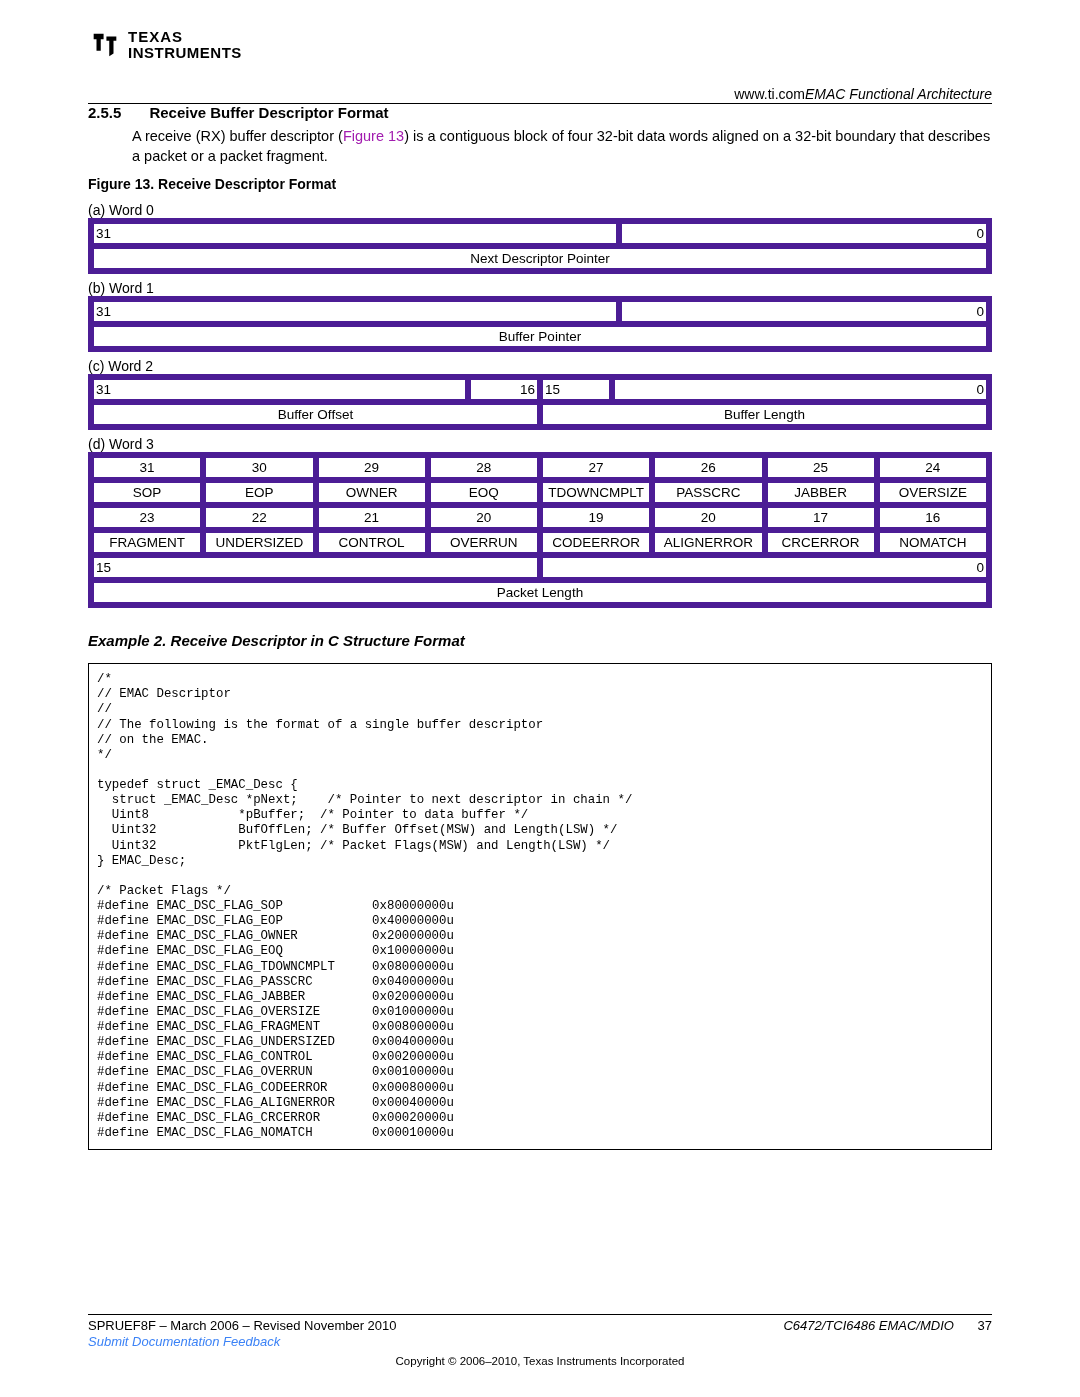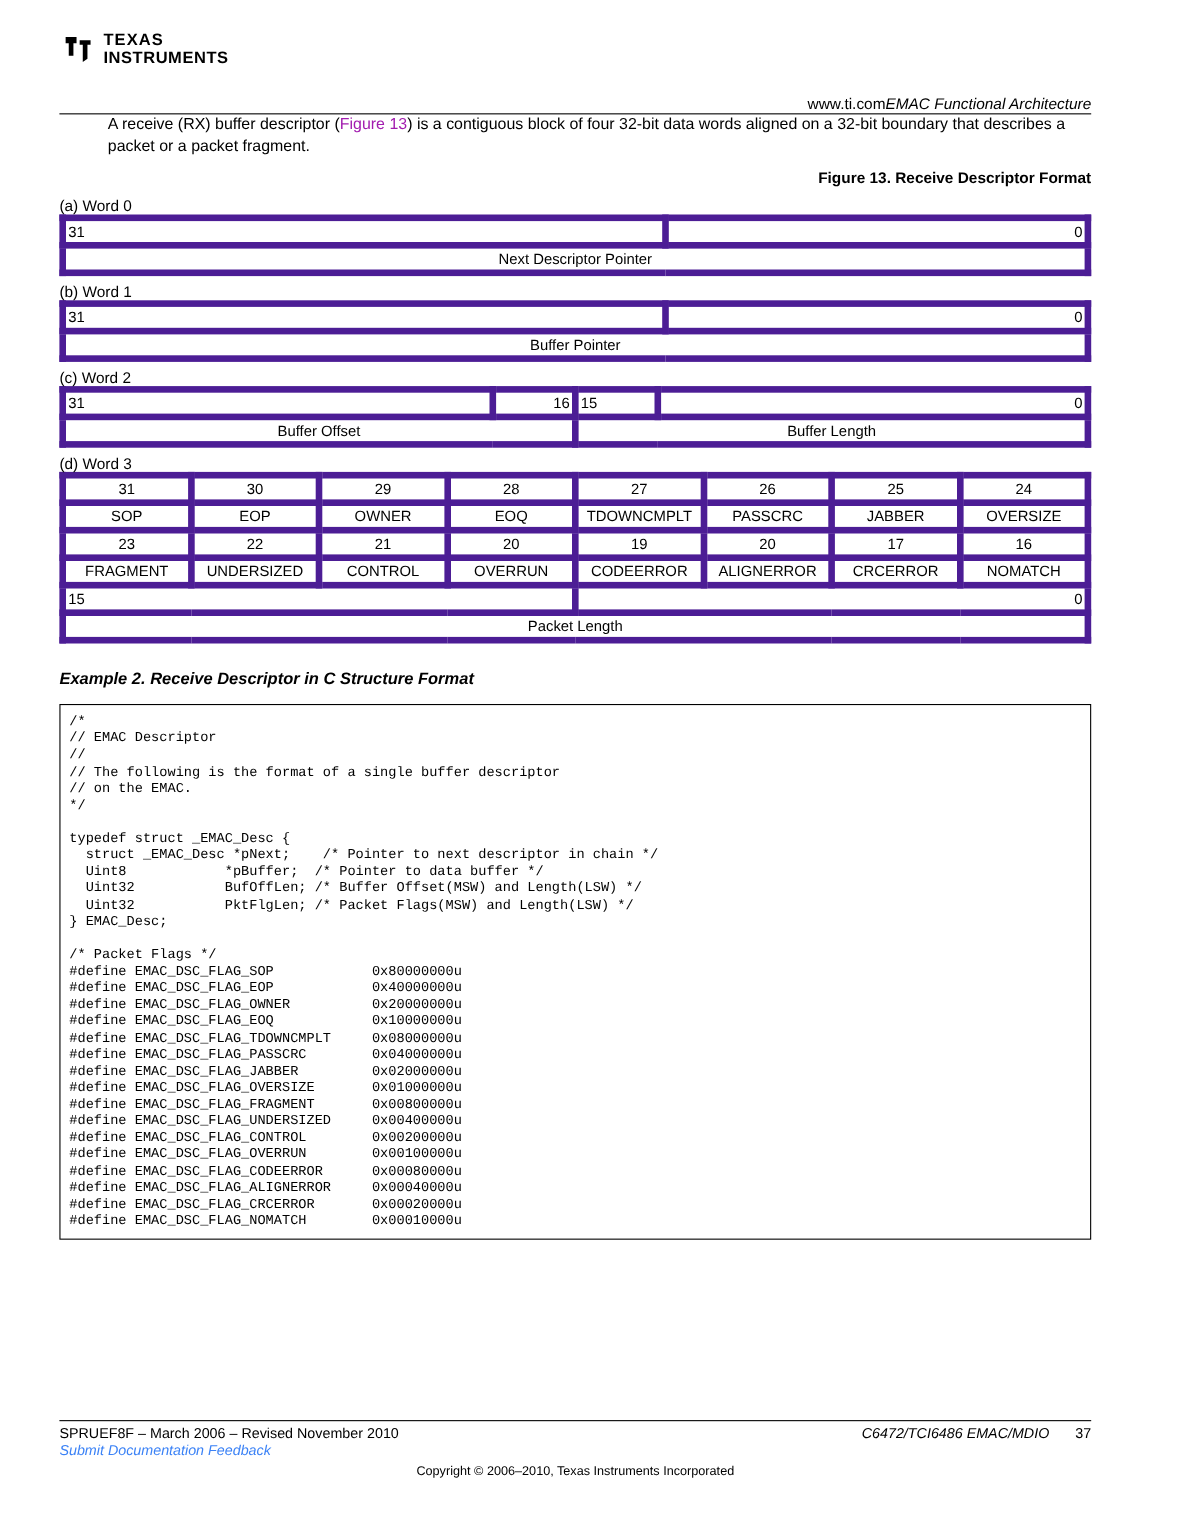--- a/index.html
+++ b/index.html
@@ -4,21 +4,21 @@
 <style>
   * { margin: 0; padding: 0; box-sizing: border-box; }
   body {
     font-family: Arial, Helvetica, sans-serif;
     background: #fff;
     width: 1080px;
     color: #000;
     font-size: 14px;
   }
   .page {
-    padding: 28px 88px 20px 54px;
+    padding: 28px 88px 20px 88px;
   }
   .logo-block {
     display: flex;
     align-items: center;
     gap: 6px;
     margin-bottom: 24px;
   }
   .logo-svg { width: 34px; height: 34px; fill: #000; }
   .logo-text { font-weight: 700; font-size: 15px; line-height: 1.05; letter-spacing: 0.5px; }
   .logo-text .l1 { letter-spacing: 1px; }
@@ -40,21 +40,21 @@
     margin-bottom: 6px;
   }
   .body-text {
     margin-left: 44px;
     font-size: 14.5px;
     line-height: 1.35;
   }
   .body-text p { margin-bottom: 10px; }
   .link { color: #a21caf; }
   .figure-title {
-    text-align: right;
+    text-align: left;
     font-weight: 700;
     font-size: 14px;
     margin: 6px 0 10px 0;
   }
   .word-block { margin-left: 0; margin-bottom: 4px; }
   .word-label { font-size: 14px; padding-left: 0; margin-bottom: 0; }
   table.bits {
     width: 100%;
     border-collapse: collapse;
     margin-bottom: 6px;
@@ -108,20 +108,24 @@
       <div class="l1">TEXAS</div>
       <div class="l2">INSTRUMENTS</div>
     </div>
   </div>
 
   <div class="header-row">
     <span class="url">www.ti.com</span>
     <span class="sect">EMAC Functional Architecture</span>
   </div>
 
+  <div class="section-head">
+    <span>2.5.5</span>
+    <span>Receive Buffer Descriptor Format</span>
+  </div>
 
   <div class="body-text">
     <p>
       <span>A receive (RX) buffer descriptor (</span><span class="link">Figure 13</span><span>) is a contiguous block of four 32-bit data words aligned on a 32-bit boundary that describes a packet or a packet fragment.</span>
     </p>
   </div>
 
   <div class="figure-title">Figure 13. Receive Descriptor Format</div>
 
   <div class="word-block">

